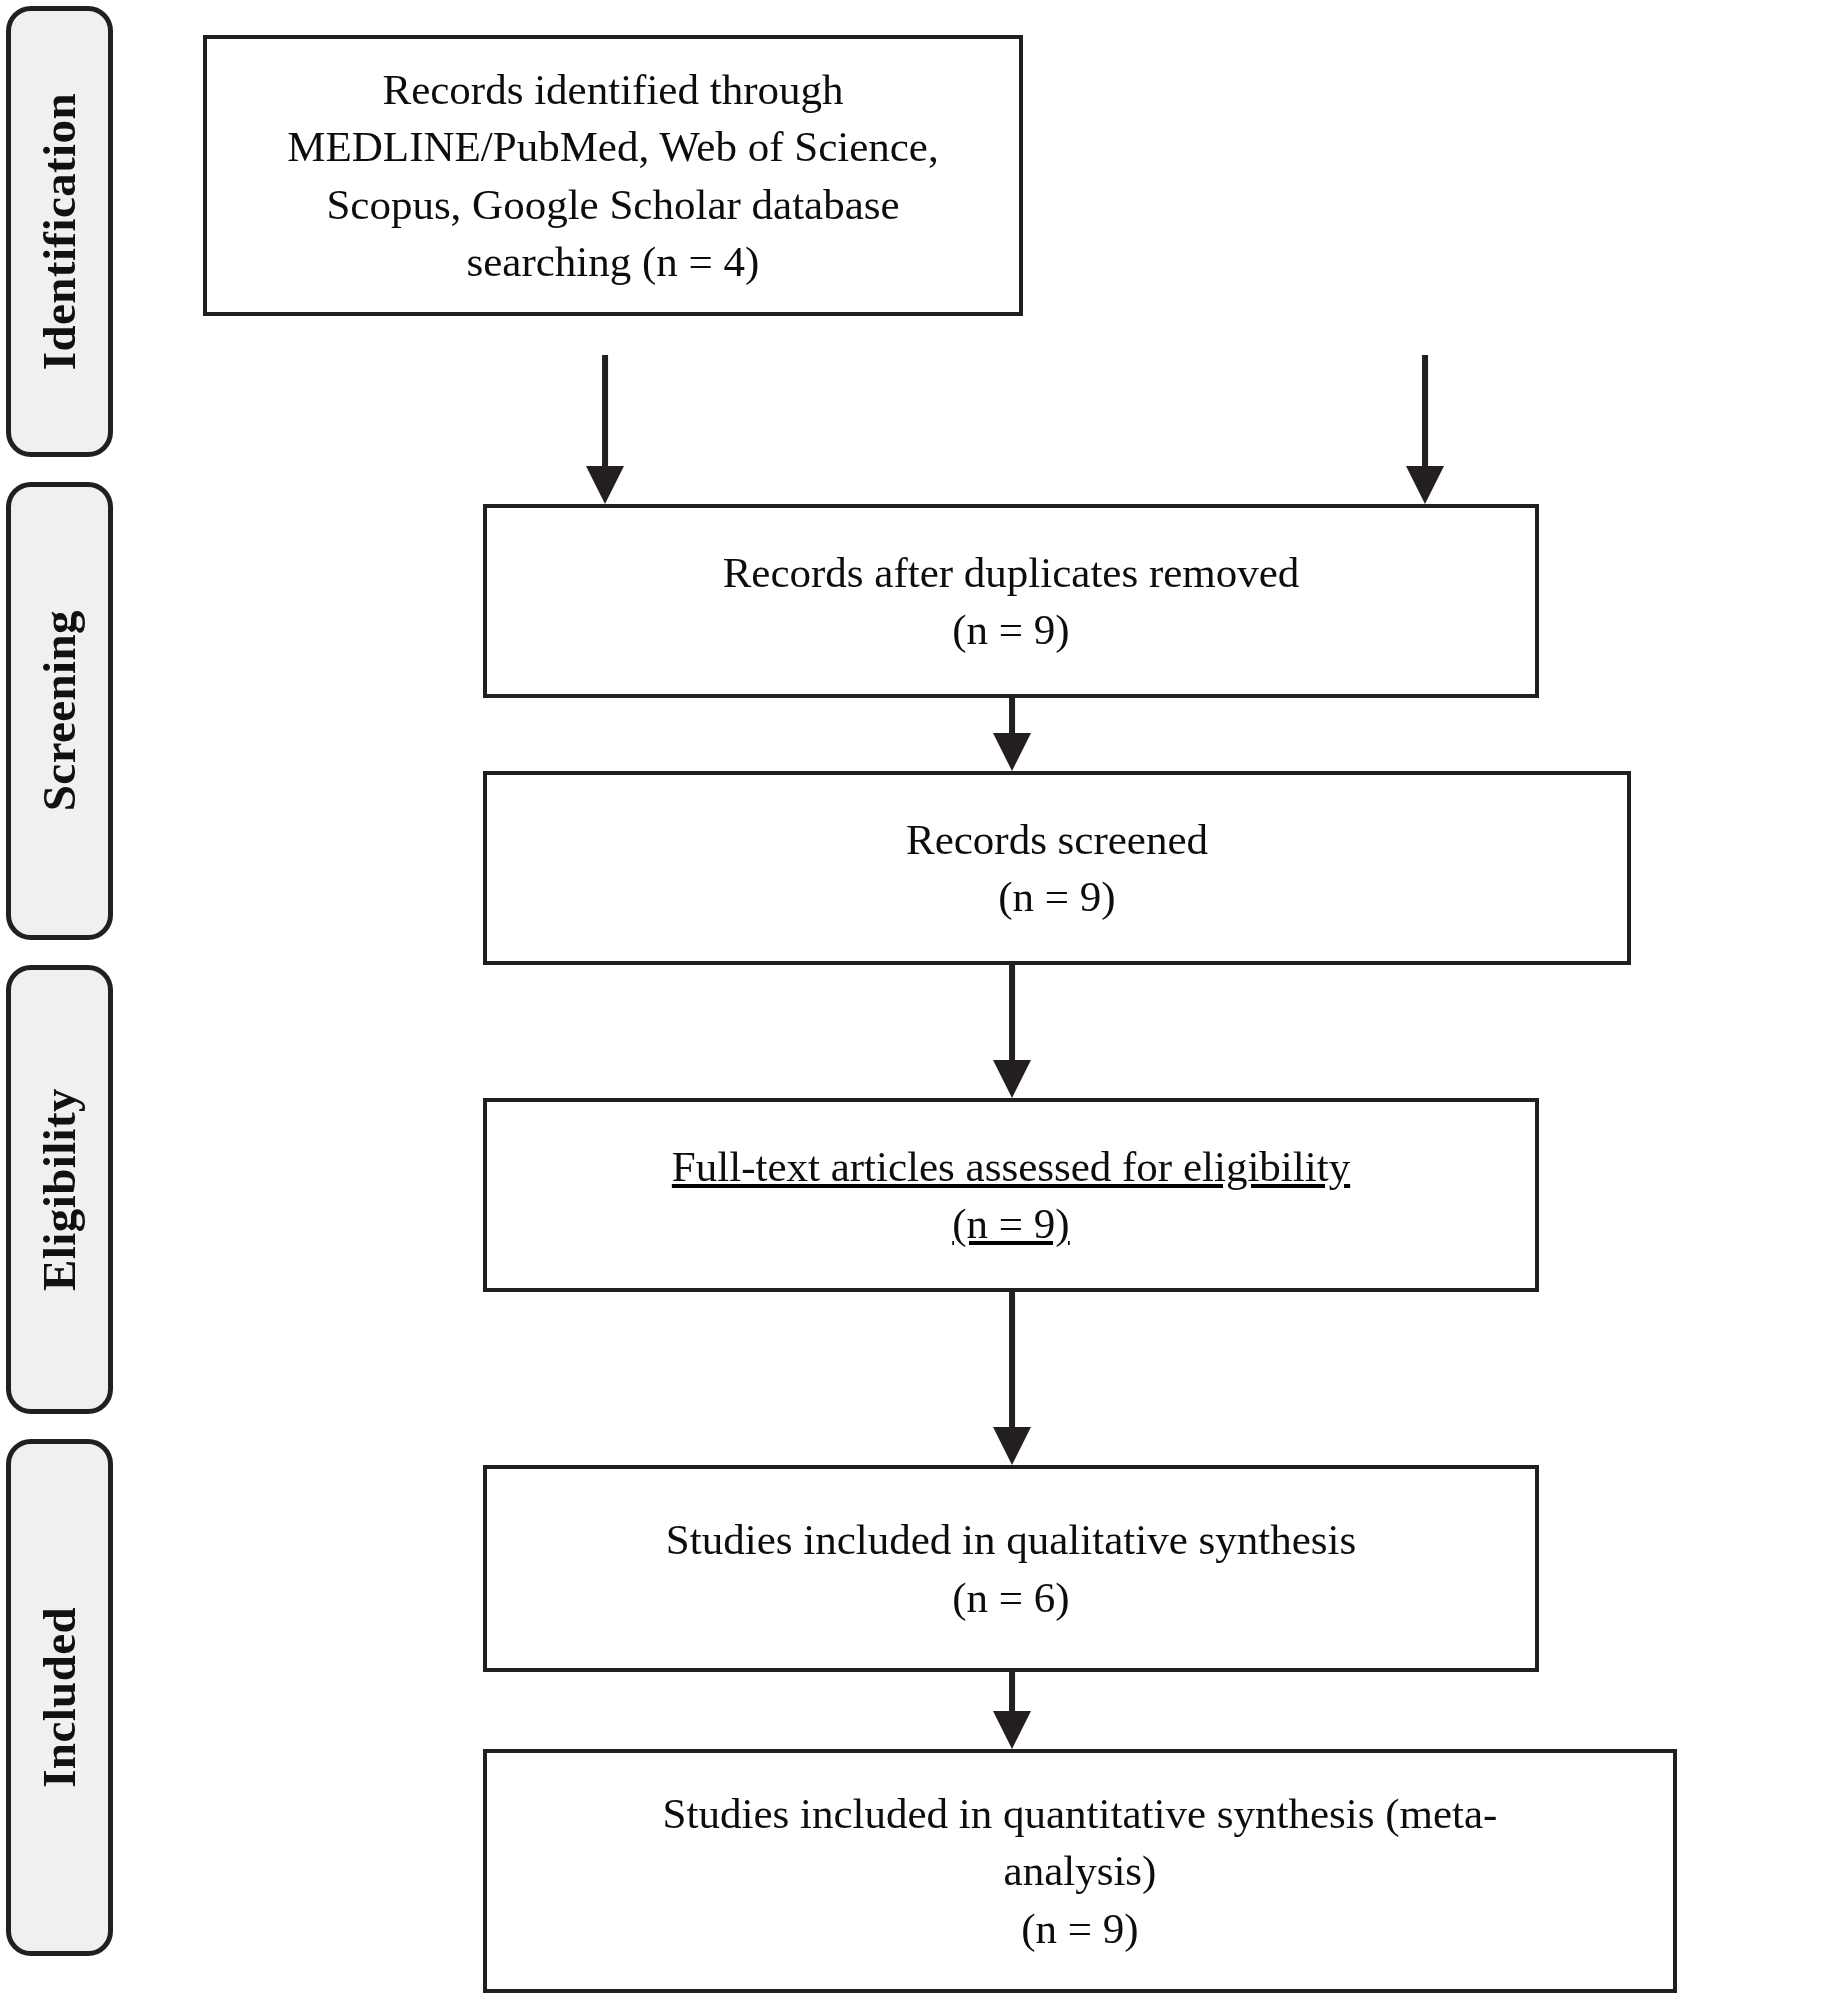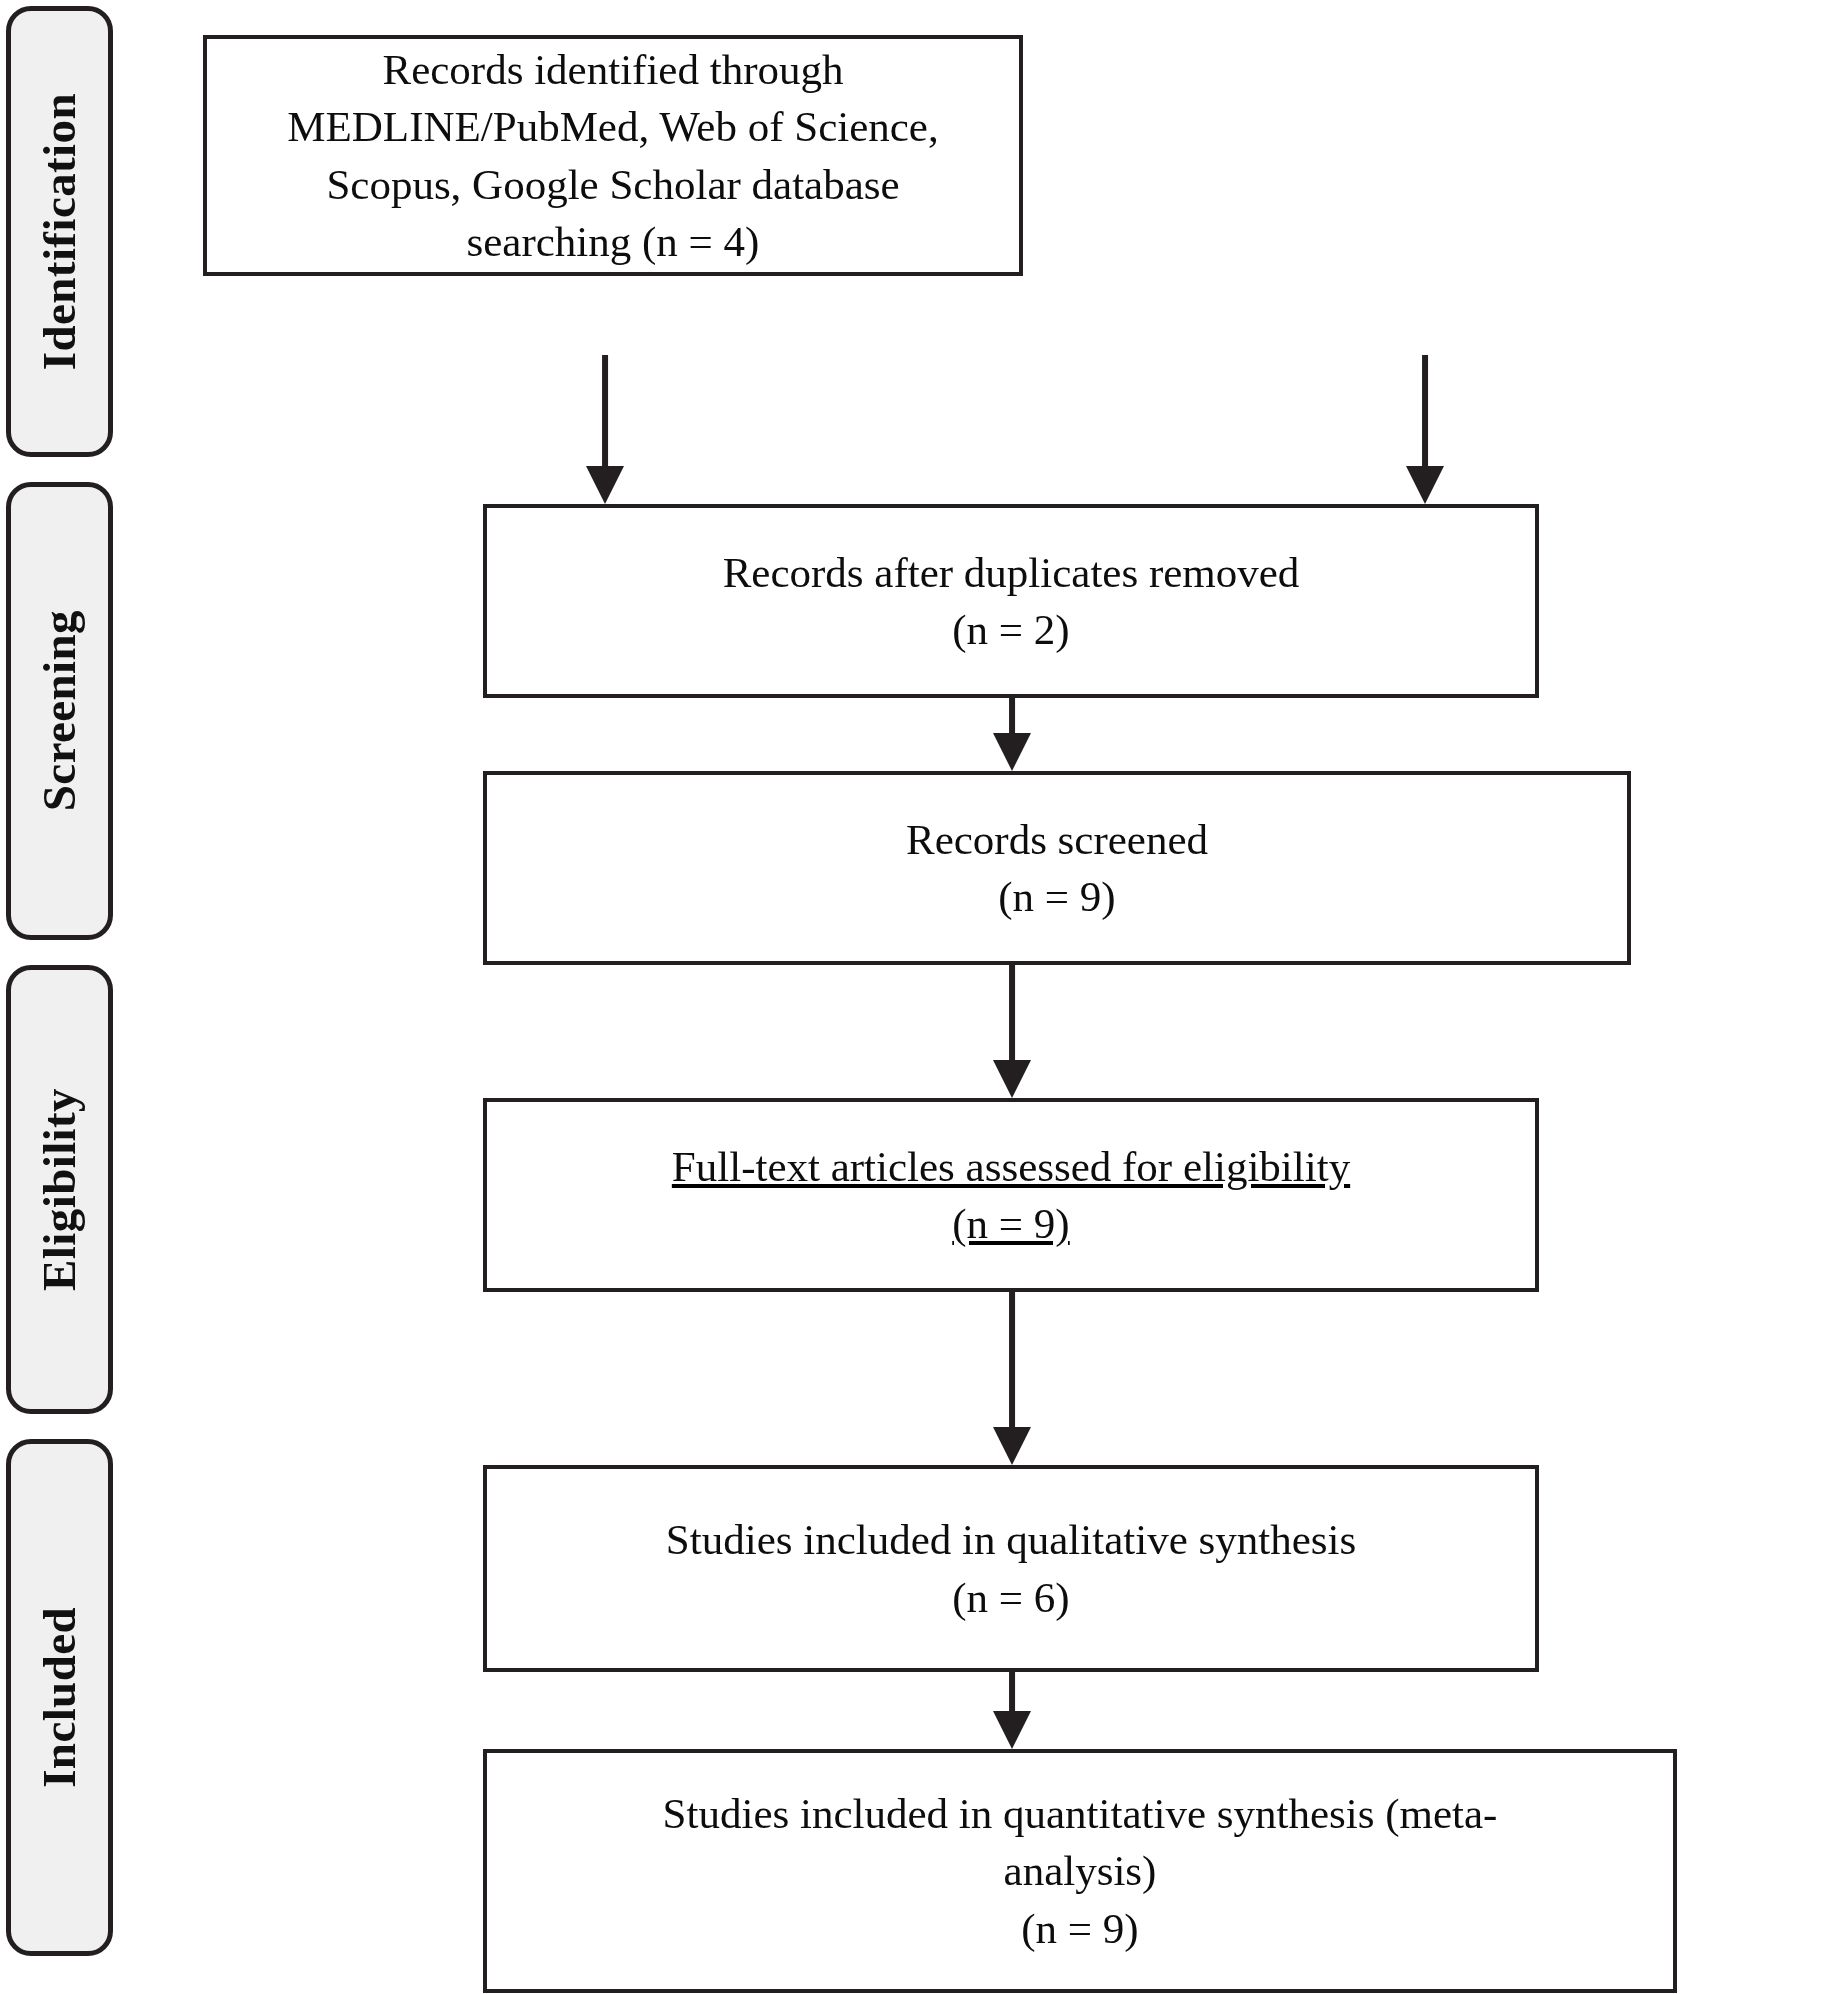--- a/index.html
+++ b/index.html
@@ -99,41 +99,41 @@
   </div>
 
   <div class="stage" style="top:965px; height:449px;">
     <span class="stage-label">Eligibility</span>
   </div>
 
   <div class="stage" style="top:1439px; height:517px;">
     <span class="stage-label">Included</span>
   </div>
 
-  <div class="box" style="left:203px; top:35px; width:820px; height:241px;">
+  <div class="box" style="left:203px; top:35px; width:820px; height:281px;">
     <div class="box-text">Records identified through
 MEDLINE/PubMed, Web of Science,
 Scopus, Google Scholar database
 searching (n = 4)</div>
   </div>
 
 
   <div class="arrow" style="left:583px; top:355px; width:44px; height:149px;">
     <div class="arrow-shaft" style="height:111px;"></div>
     <div class="arrow-head"></div>
   </div>
 
   <div class="arrow" style="left:1403px; top:355px; width:44px; height:149px;">
     <div class="arrow-shaft" style="height:111px;"></div>
     <div class="arrow-head"></div>
   </div>
 
   <div class="box" style="left:483px; top:504px; width:1056px; height:194px;">
     <div class="box-text">Records after duplicates removed
-(n = 2)</div>
+(n = 9)</div>
   </div>
 
   <div class="arrow" style="left:990px; top:697px; width:44px; height:74px;">
     <div class="arrow-shaft" style="height:37px;"></div>
     <div class="arrow-head"></div>
   </div>
 
   <div class="box" style="left:483px; top:771px; width:1148px; height:194px;">
     <div class="box-text">Records screened
 (n = 9)</div>

